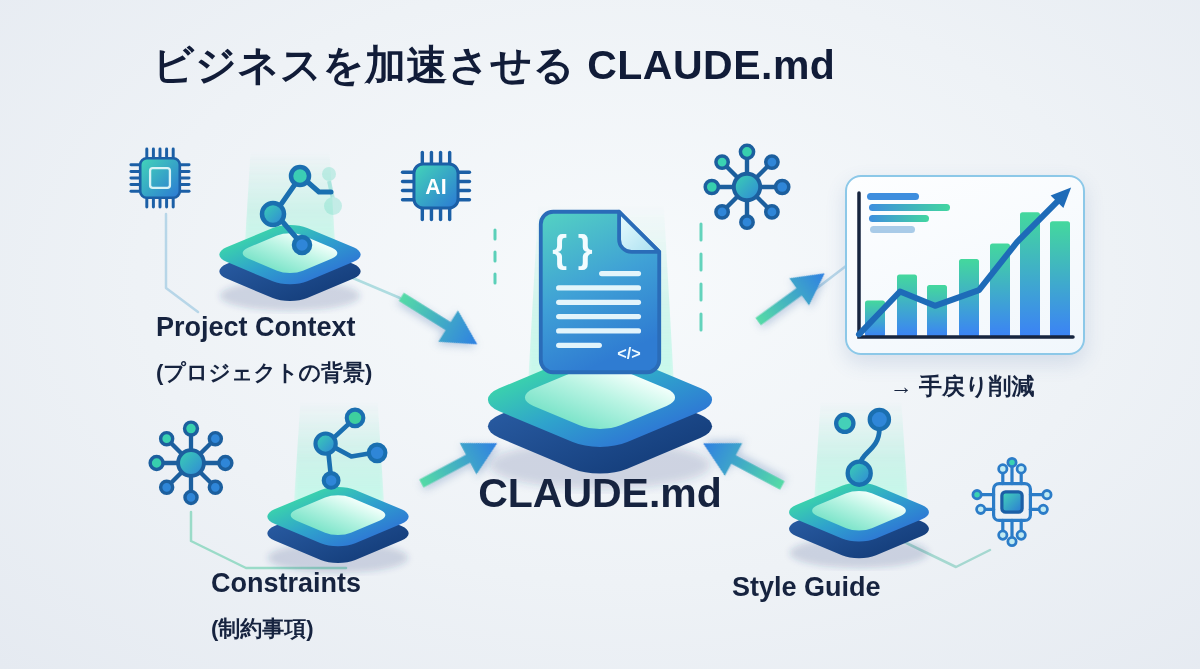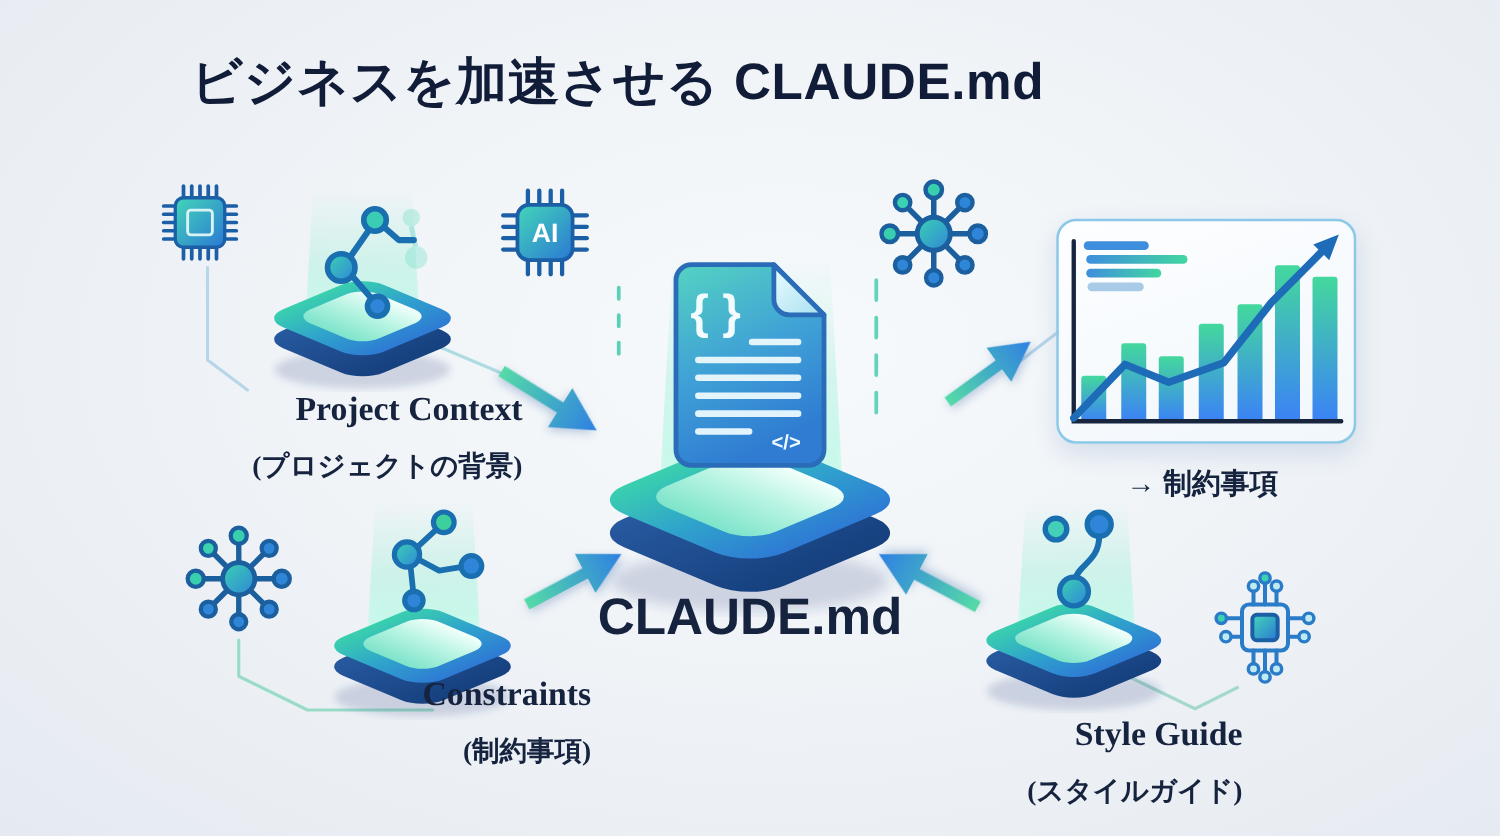--- a/index.html
+++ b/index.html
@@ -7,21 +7,21 @@
   .stage{
     position:relative;width:1200px;height:669px;overflow:hidden;
     background:radial-gradient(ellipse at 52% 42%, #f7fafc 0%, #eef2f6 55%, #e5eaf1 100%);
     font-family:"Liberation Sans","DejaVu Sans",sans-serif;
   }
   .abs{position:absolute;}
   .page-title{
     left:0;top:38px;width:988px;text-align:center;
     font-size:41px;font-weight:900;letter-spacing:.5px;color:#111c38;
   }
-  .node-label{ text-align:right;color:#16233f;font-weight:800;line-height:1.15;font-family:Liberation Serif, serif;}
+  .node-label{ text-align:left;color:#16233f;font-weight:800;line-height:1.15;}
   .node-label .main{font-size:27px;}
   .node-label .sub{font-size:22px;margin-top:17px;}
   .center-label{text-align:center;color:#16233f;font-weight:800;font-size:41px;}
   .result-text{text-align:center;color:#16233f;font-weight:800;font-size:23px;line-height:30px;}
   .beam{
     background:linear-gradient(to bottom, rgba(160,240,216,0) 0%, rgba(160,240,216,.42) 55%, rgba(190,250,232,.85) 100%);
     clip-path:polygon(7% 0,93% 0,100% 100%,0 100%);
     filter:blur(2px);
   }
   .arrow{filter:drop-shadow(0 3px 4px rgba(30,80,150,.28));}
@@ -266,40 +266,39 @@
       <line x1="32" y1="42" x2="36" y2="80"></line>
       <polyline points="32,42 58,56 82,52"></polyline>
     </g>
     <g stroke="#1a6fb0" stroke-width="4.5">
       <circle cx="62" cy="14" r="9" fill="#3ecf9e"></circle>
       <circle cx="30" cy="42" r="11" fill="url(#grad-node)"></circle>
       <circle cx="36" cy="82" r="8" fill="#2f86d8"></circle>
       <circle cx="86" cy="52" r="9" fill="#2f86d8"></circle>
     </g>
   </svg>
-  <div class="abs node-label" style="left:211px;top:540px;width:262px">
+  <div class="abs node-label" style="left:211px;top:568px;width:262px">
     <div class="main">Constraints</div>
     <div class="sub">(制約事項)</div>
   </div>
 
   <div class="abs beam" style="left:814px;top:402px;width:94px;height:100px"></div>
   <svg class="abs" style="left:776px;top:473px" width="166" height="98">
       <use href="#sym-platform"></use>
     </svg>
   <svg class="abs" style="left:816px;top:406px" width="96" height="96" viewBox="0 0 100 100">
     <path d="M66,24 C66,45 48,48 46,60" fill="none" stroke="#1a6fb0" stroke-width="5" stroke-linecap="round"></path>
     <g stroke="#1a6fb0" stroke-width="4.5">
       <circle cx="30" cy="18" r="9" fill="#44d0b8"></circle>
       <circle cx="66" cy="14" r="10" fill="#2f86d8"></circle>
       <circle cx="45" cy="70" r="12" fill="url(#grad-node)"></circle>
     </g>
   </svg>
   <div class="abs node-label" style="left:732px;top:572px;width:262px">
     <div class="main">Style Guide</div>
-    <div class="sub">(スタイルガイド)</div>
   </div>
 
   <div class="abs beam" style="left:528px;top:205px;width:146px;height:180px"></div>
   <svg class="abs" style="left:467px;top:337px" width="266" height="157">
       <use href="#sym-platform"></use>
     </svg>
   <svg class="abs" style="left:536px;top:204px" width="128" height="176" viewBox="0 0 134 176">
     <path d="M18,4 H87 L129,46 V159 a13,13 0 0 1 -13,13 H18 a13,13 0 0 1 -13,-13 V17 a13,13 0 0 1 13,-13 Z" fill="url(#grad-doc)" stroke="#2a6cb8" stroke-width="4" stroke-linejoin="round"></path>
     <path d="M87,4 L129,46 H100 a13,13 0 0 1 -13,-13 Z" fill="url(#grad-fold)" stroke="#2a6cb8" stroke-width="4" stroke-linejoin="round"></path>
     <text x="17" y="57" font-size="40" font-weight="bold" fill="#f2fcff">{ }</text>
@@ -347,16 +346,16 @@
         </g>
       <path d="M12,16 V160 H226" fill="none" stroke="#17253f" stroke-width="3.5" stroke-linecap="round"></path>
       <g id="chart-trend">
           <polyline points="12,157.4 53,114.5 88,128.8 132,113.2 170,65.1 210,24.8" fill="none" stroke="#1e6bb8" stroke-width="6" stroke-linecap="round" stroke-linejoin="round"></polyline>
           <polygon points="216.4,31.1 224.1,10.6 203.6,18.5" fill="#1e6bb8"></polygon>
         </g>
     </svg>
   </div>
 
   <div class="abs result-text" style="left:812px;top:371px;width:300px">
-    <div>→ 制約事項</div>
+    <div>→ 手戻り削減</div>
   </div>
 
 </div>
 
 </body></html>

